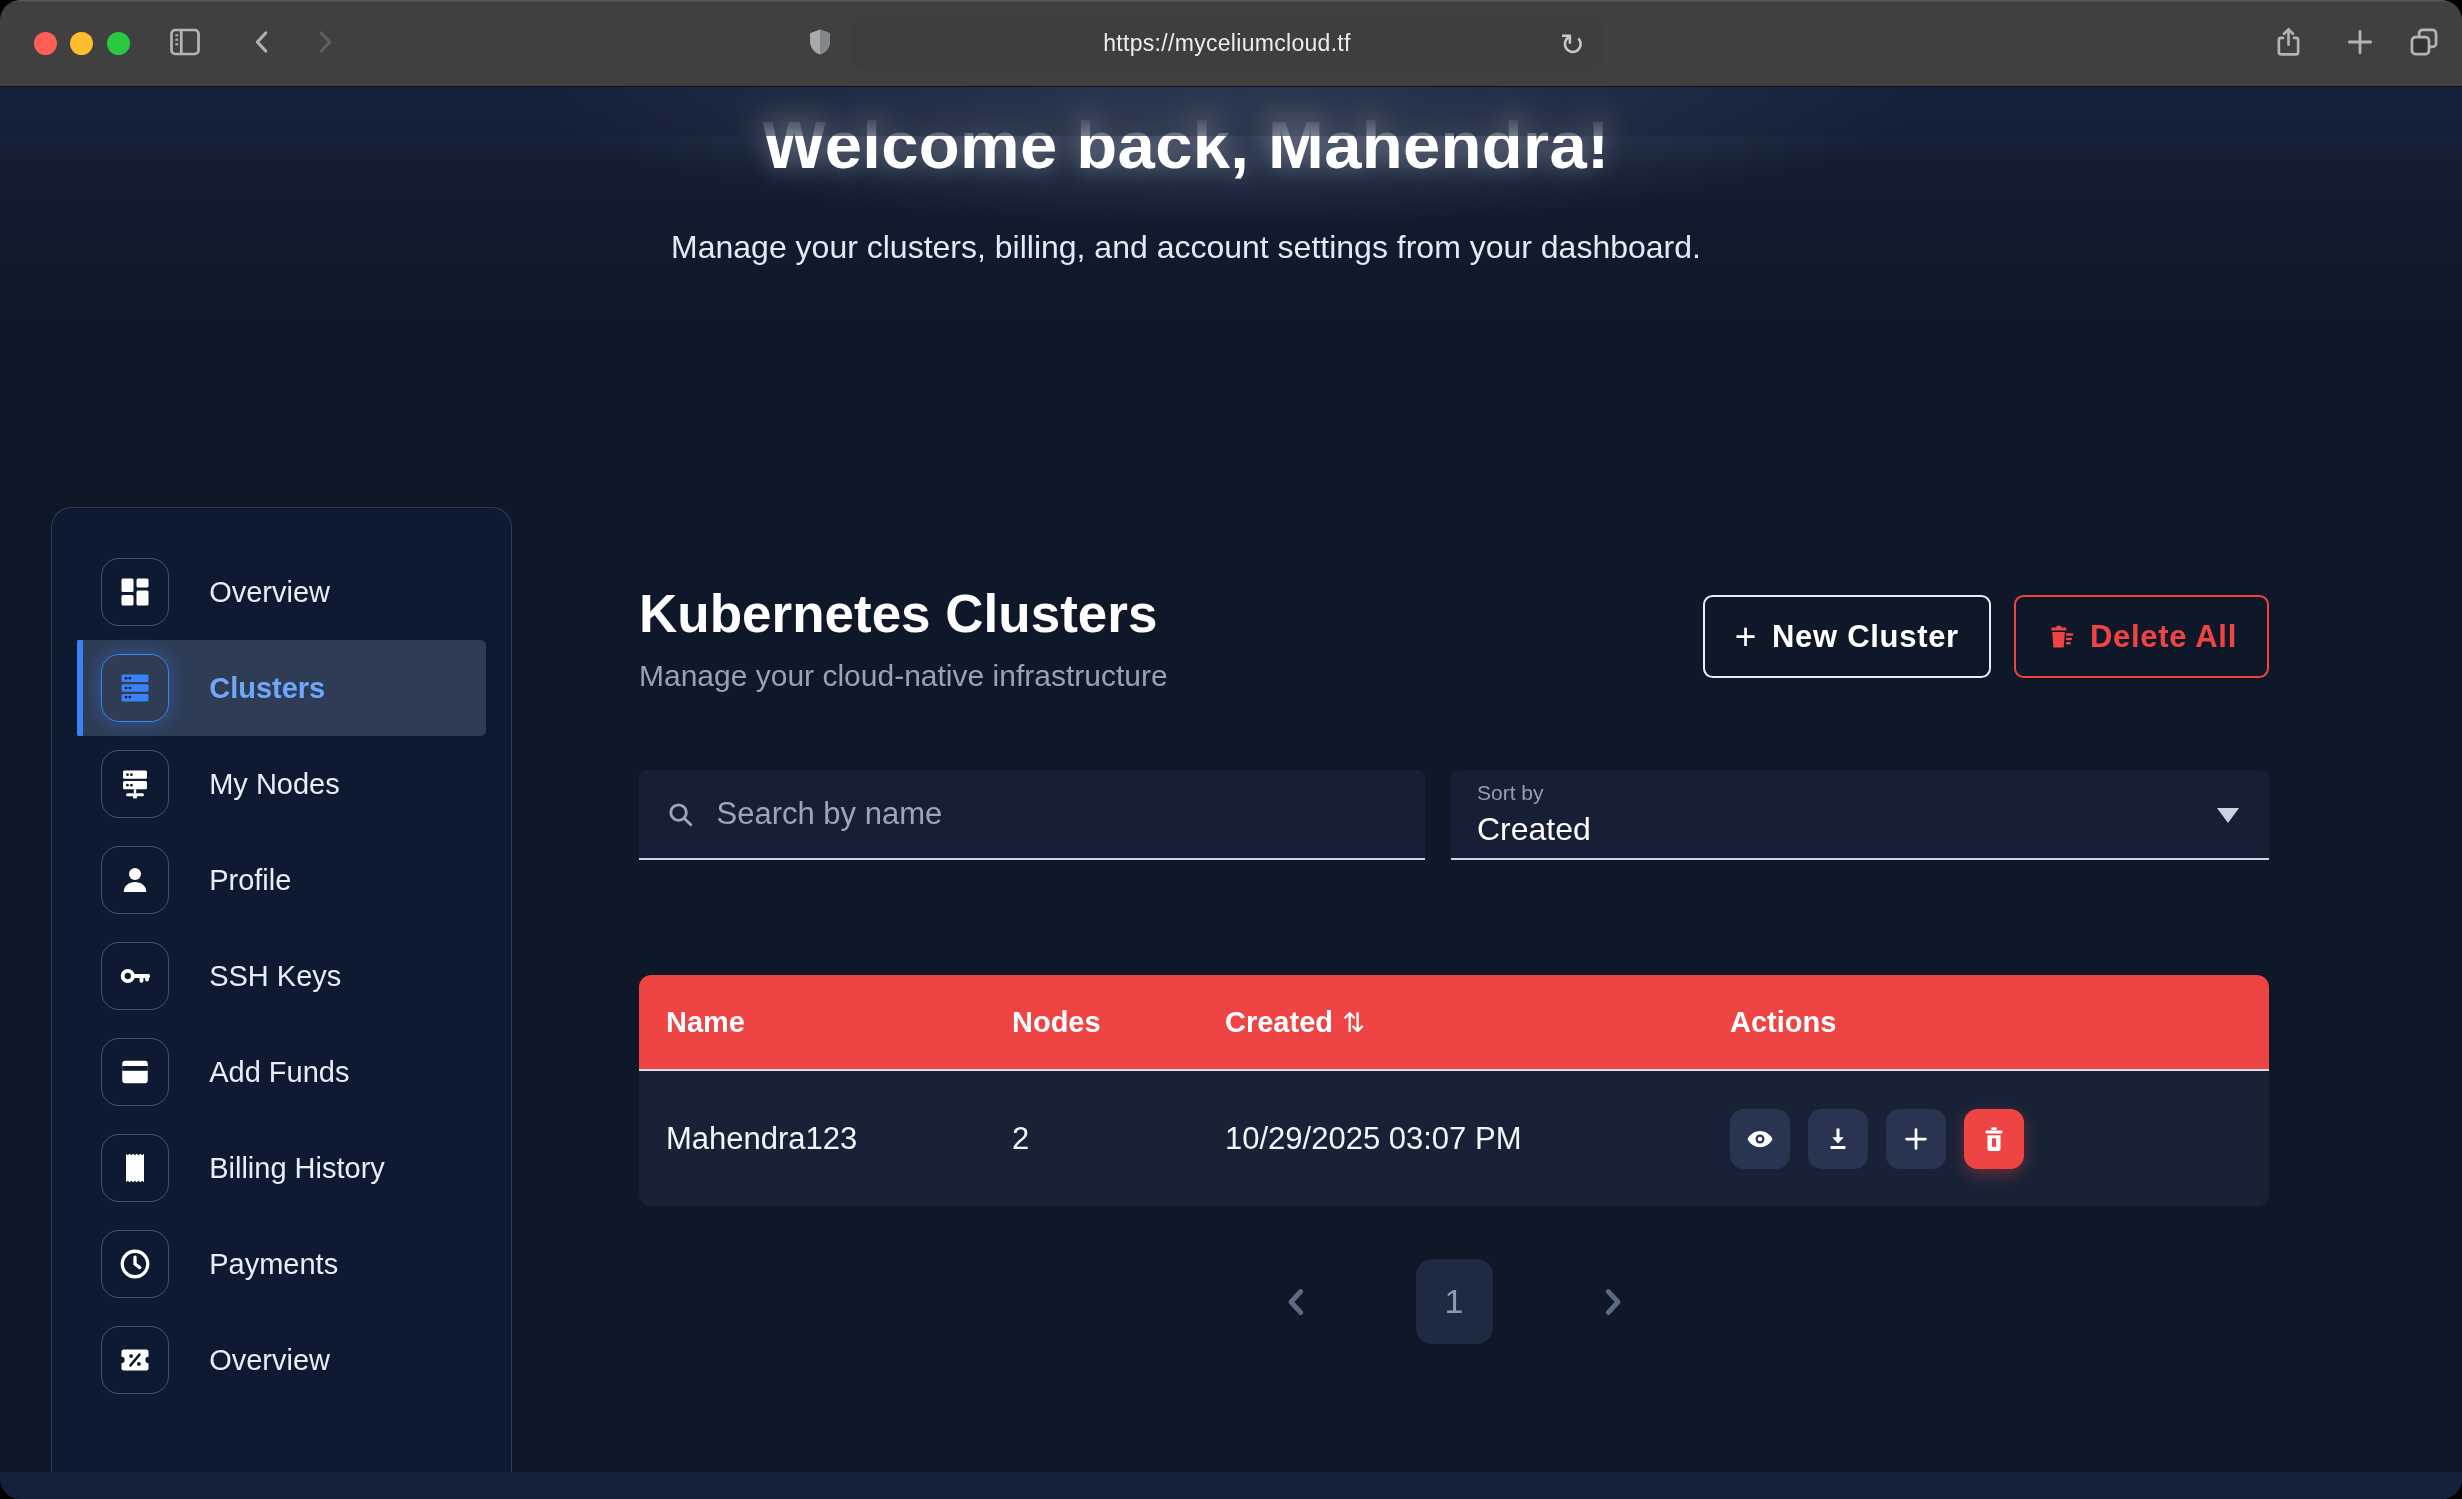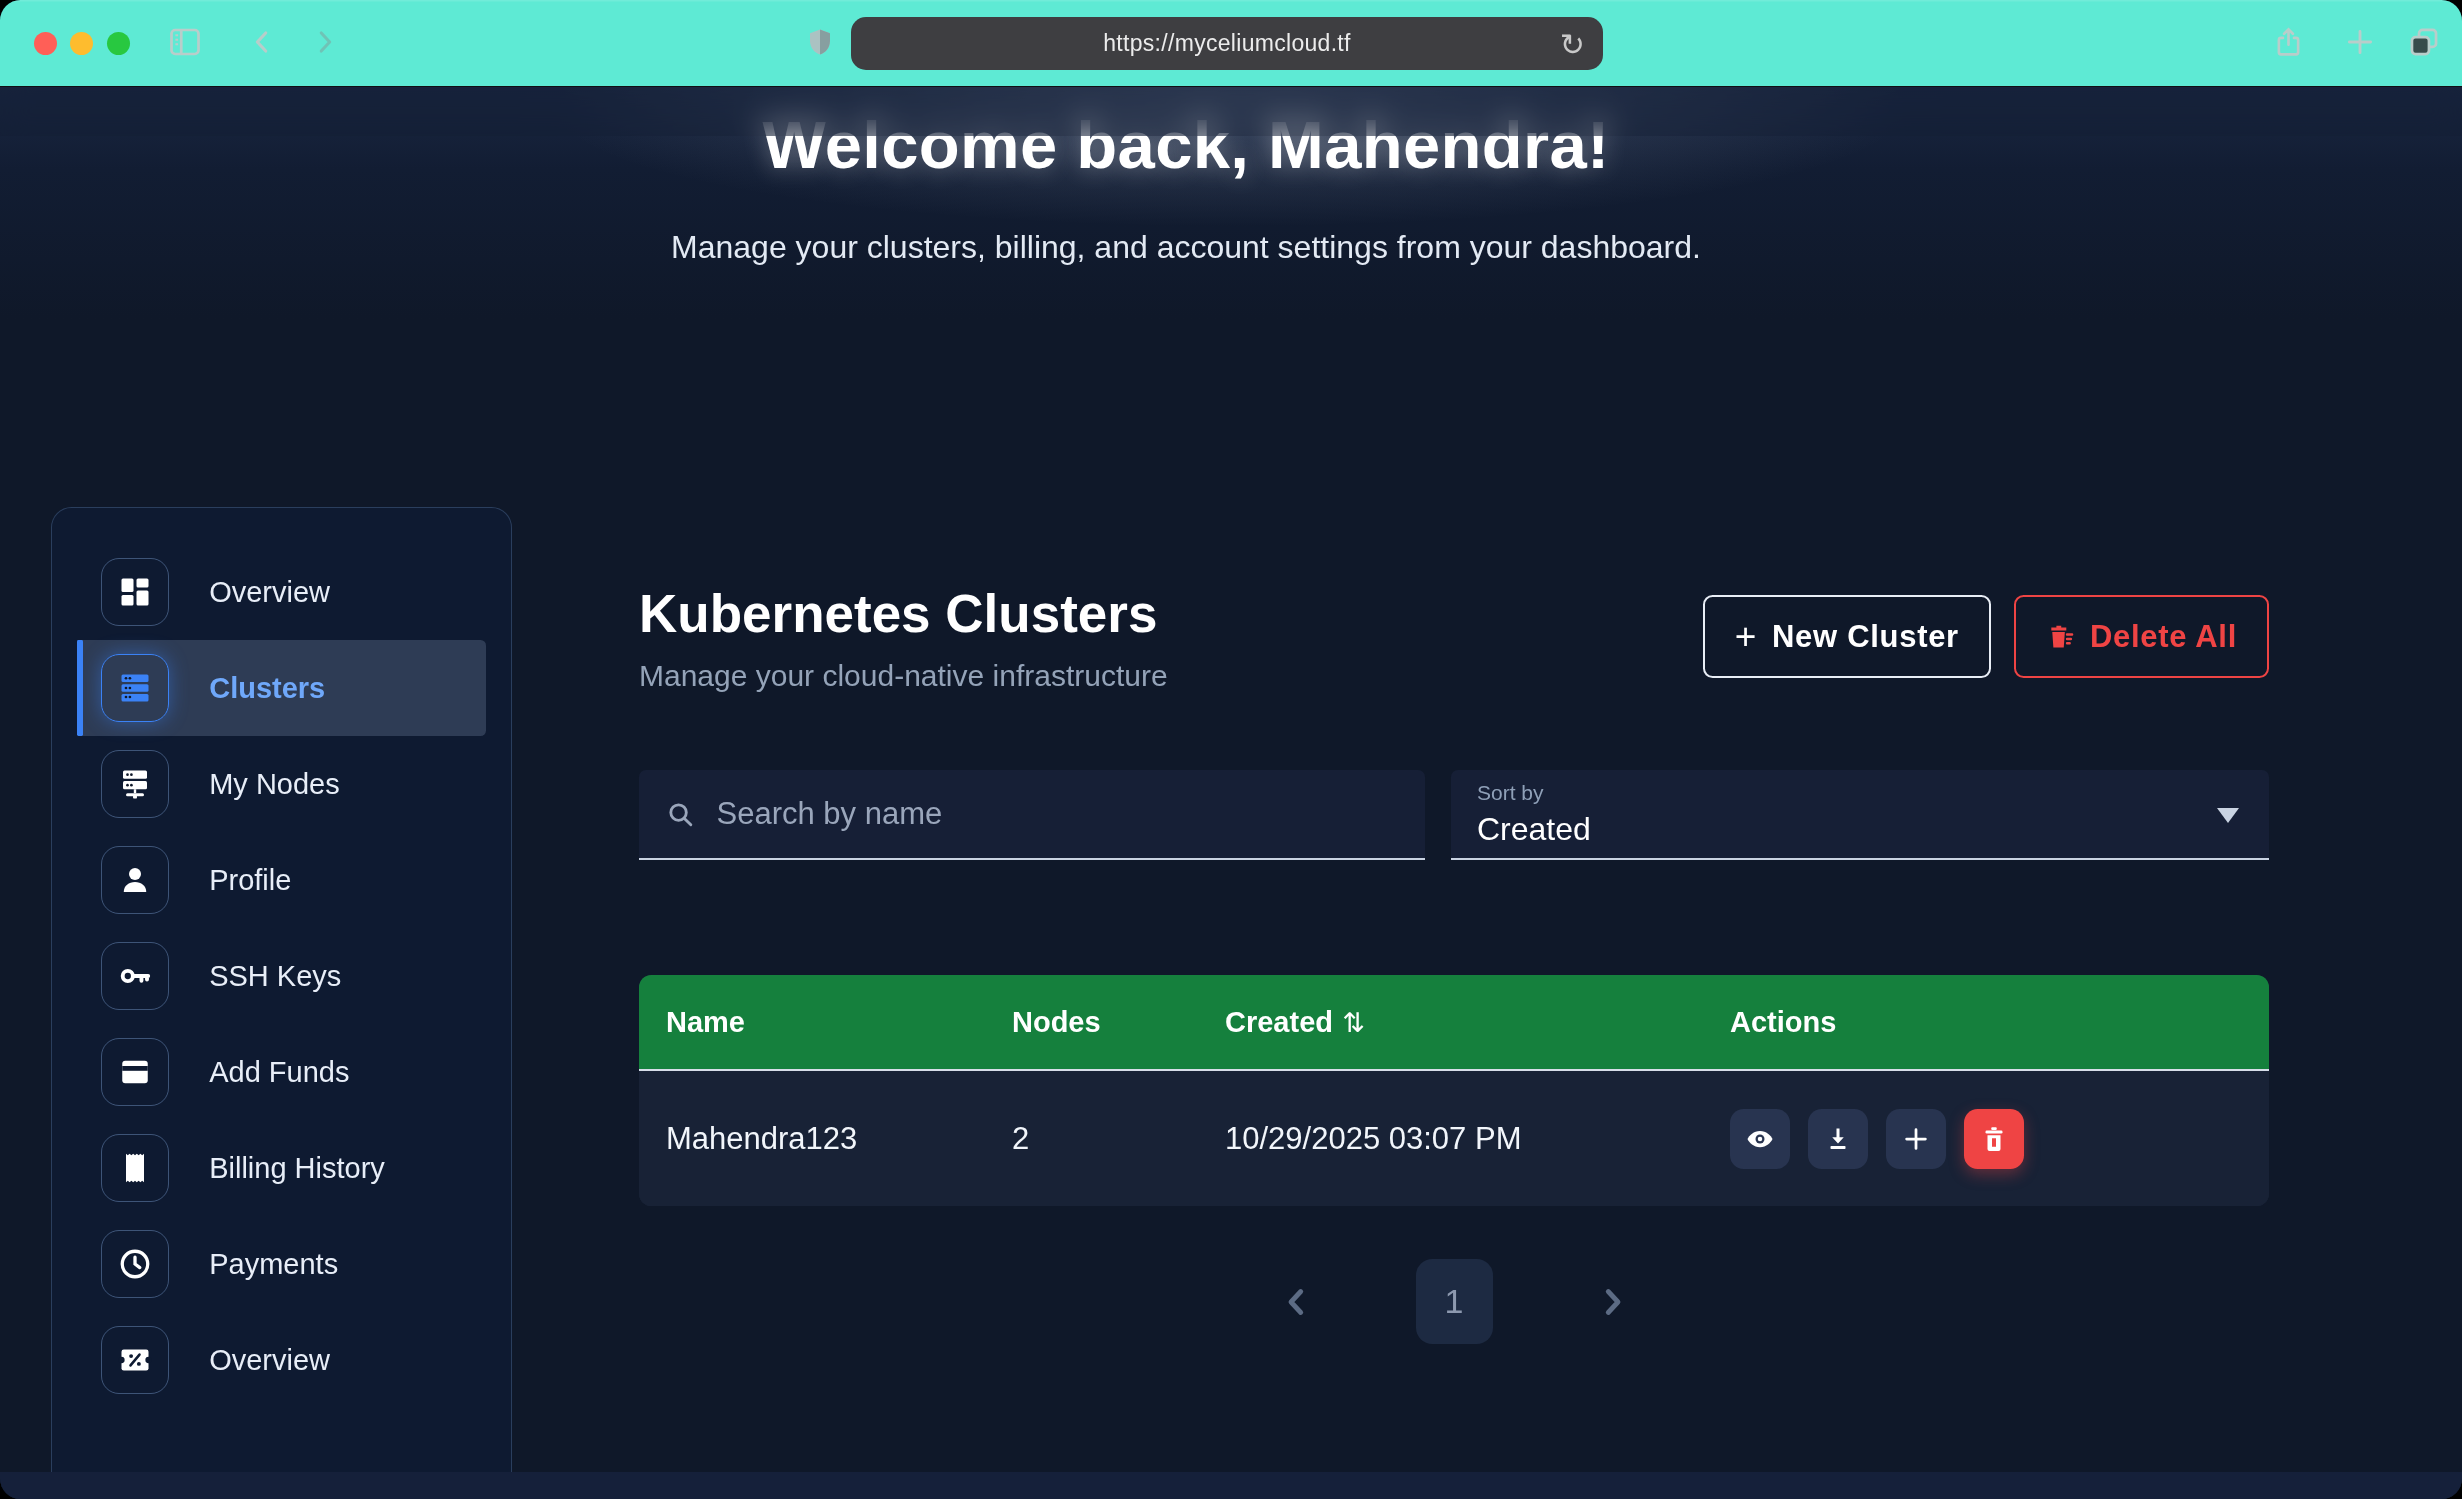--- a/index.html
+++ b/index.html
@@ -5,21 +5,21 @@
   * { margin:0; padding:0; box-sizing:border-box; }
   html,body { width:2462px; height:1499px; background:#000; overflow:hidden;
               font-family:"Liberation Sans", sans-serif; }
 
   
   .window { position:absolute; inset:0; border-radius:20.5px; overflow:hidden;
             background:#0f1829; }
 
   
   .chrome { position:absolute; top:0; left:0; right:0; height:87px;
-            background:#5eead4; border-bottom:1.4px solid #101014;
+            background:#404040; border-bottom:1.4px solid #101014;
             box-shadow:inset 0 1.4px 0 rgba(255,255,255,.12); z-index:50; }
   .traffic { position:absolute; top:32px; width:23px; height:23px; border-radius:50%; }
   .t-red   { left:34px;  }
   .t-yellow{ left:70px; }
   .t-green { left:107px; }
   .chrome-ico { position:absolute; top:50%; transform:translateY(-50%); opacity:.85; }
   .url-field { position:absolute; left:851px; top:17px; width:752px; height:53px;
                background:#3e3e41; border-radius:15px; display:flex; align-items:center;
                justify-content:center; }
   .url-text { color:#ececec; font-size:23px; letter-spacing:0.3px; }
@@ -88,21 +88,21 @@
   .sort-label { font-size:21px; color:#8fa0b8; }
   .sort-value { font-size:32px; color:#ffffff; margin-top:5.5px; }
   .caret { position:absolute; right:30px; top:38px; width:0; height:0;
            border-left:11.6px solid transparent; border-right:11.6px solid transparent;
            border-top:15px solid #c9d3e2; }
 
   
   .table-card { margin-top:115px; background:#1a2539; border-radius:12.3px; overflow:hidden; }
   .t-row { display:grid; grid-template-columns:346px 213px 505px 1fr;
            padding:0 27px; align-items:center; }
-  .t-head { height:96px; background:#15803d; border-bottom:2.7px solid #d7dee9; }
+  .t-head { height:96px; background:#ef4444; border-bottom:2.7px solid #d7dee9; }
   .t-head .cell { font-size:29px; font-weight:700; color:#ffffff; }
   .t-body { height:135px; background:#182236; }
   .t-body .cell { font-size:31px; color:#f2f6fb; }
   .sort-glyph { font-family:"DejaVu Sans",sans-serif; font-size:27px; font-weight:400;
                 margin-left:9.6px; }
   .actions { display:flex; gap:18px; align-items:center; }
   .icon-btn { width:60px; height:60px; border-radius:13.7px; background:#283450;
               display:flex; align-items:center; justify-content:center; border:none;
               cursor:pointer; }
   .icon-btn svg { width:30px; height:30px; }

